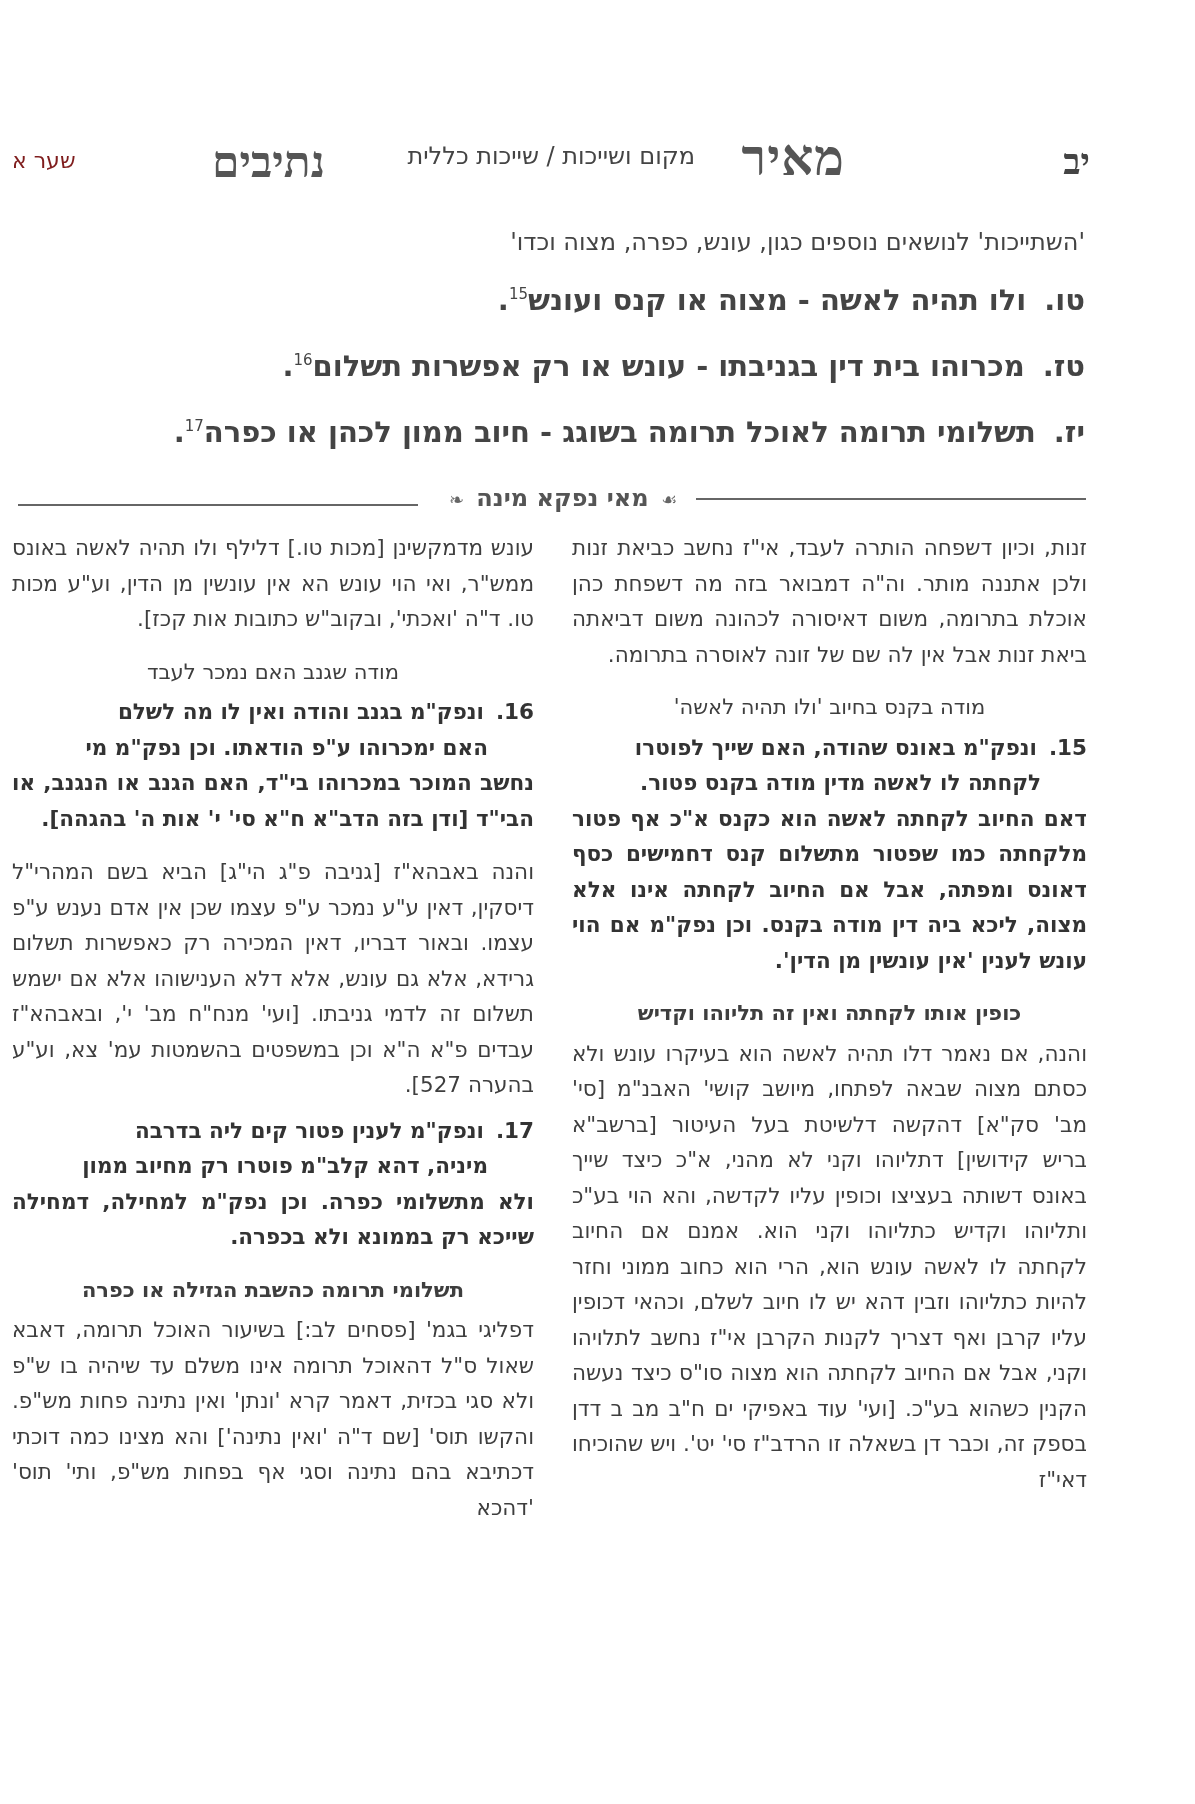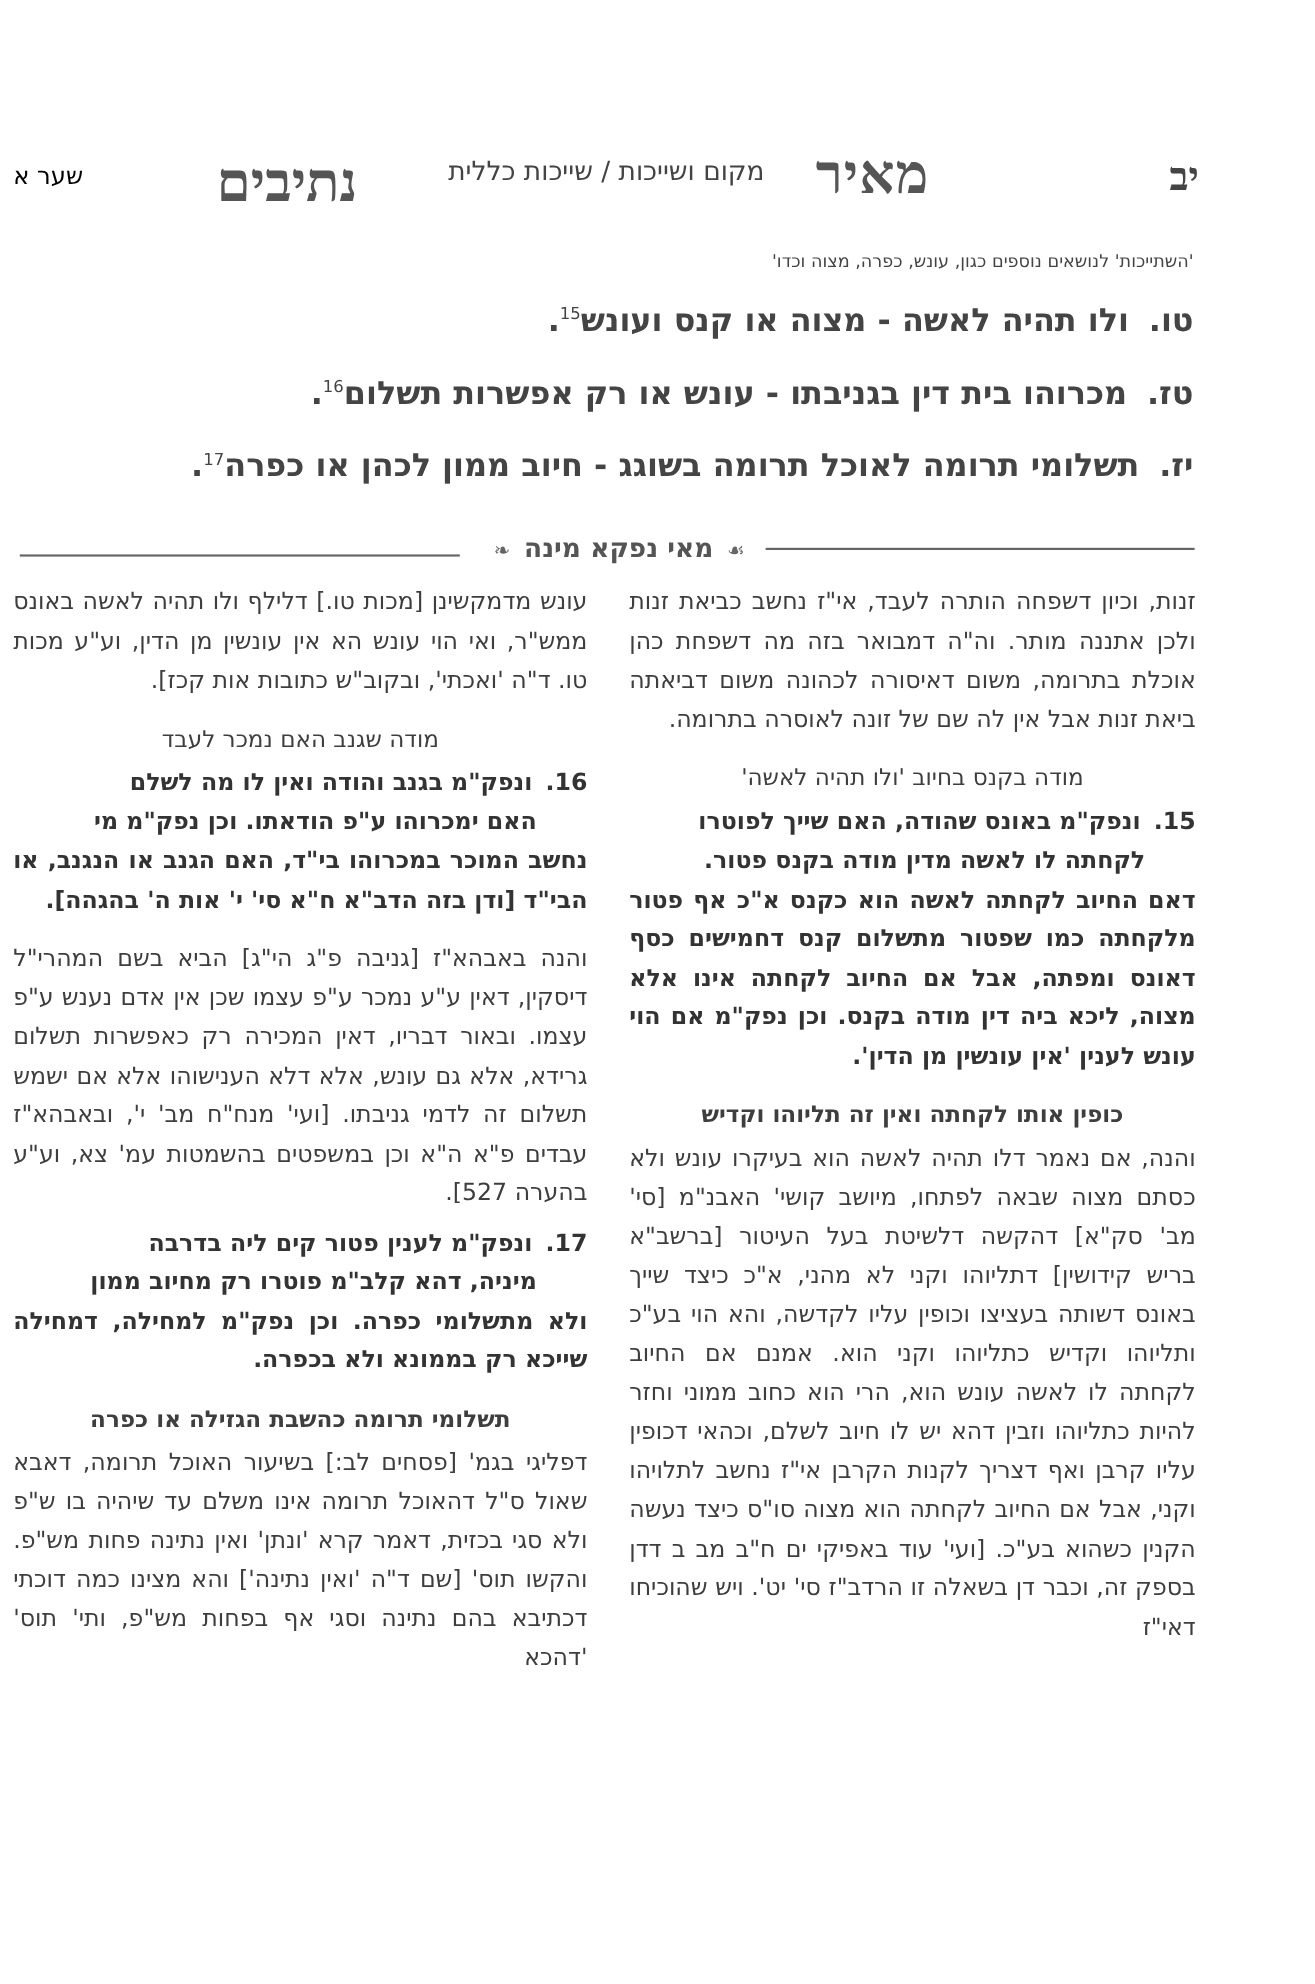--- a/index.html
+++ b/index.html
@@ -50,42 +50,42 @@
       right: 500px;
       top: 14px;
       font-size: 24px;
       color: #444;
       font-family: "DejaVu Sans", "Liberation Sans", sans-serif;
     }
     .rh-brand-2 {
       position: absolute;
       right: 870px;
       top: 8px;
-      font-size: 50px;
+      font-size: 44px;
       font-weight: bold;
       color: #555;
     }
     .rh-gate {
       position: absolute;
       left: 12px;
       top: 20px;
       font-size: 22px;
-      color: #000000;
+      color: #7f1d1d;
       font-family: "DejaVu Sans", "Liberation Sans", sans-serif;
     }
 
     
     .topics {
       position: absolute;
       right: 110px;
       top: 228px;
       width: 1000px;
     }
     .topics-intro {
-      font-size: 16px;
+      font-size: 24px;
       color: #444;
       margin: 0 0 24px 0;
       font-family: "DejaVu Sans", "Liberation Sans", sans-serif;
     }
     .topic-line {
       font-size: 29px;
       font-weight: bold;
       color: #444;
       margin: 0 0 26px 0;
       height: 40px;

